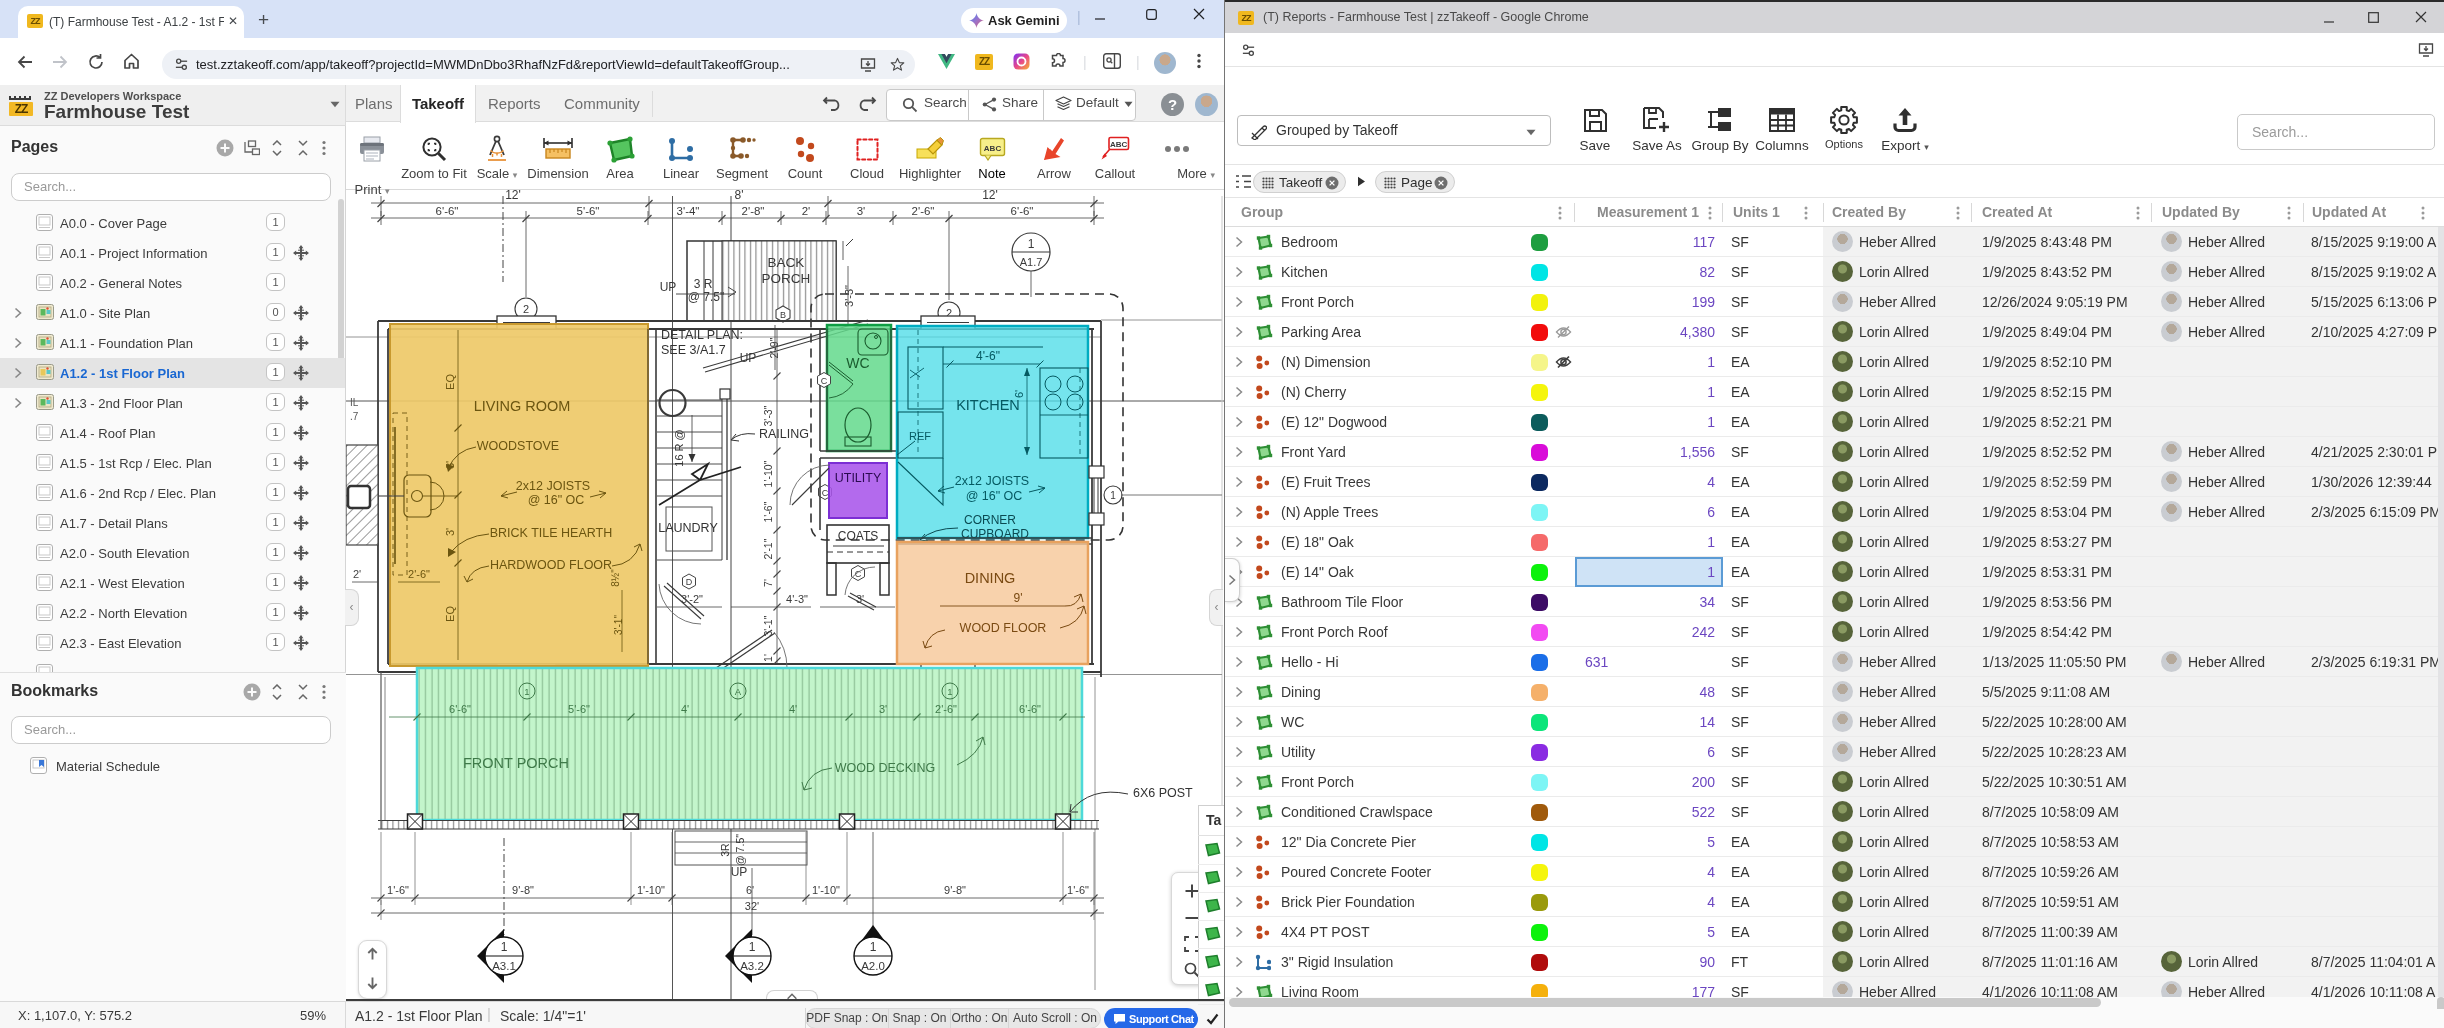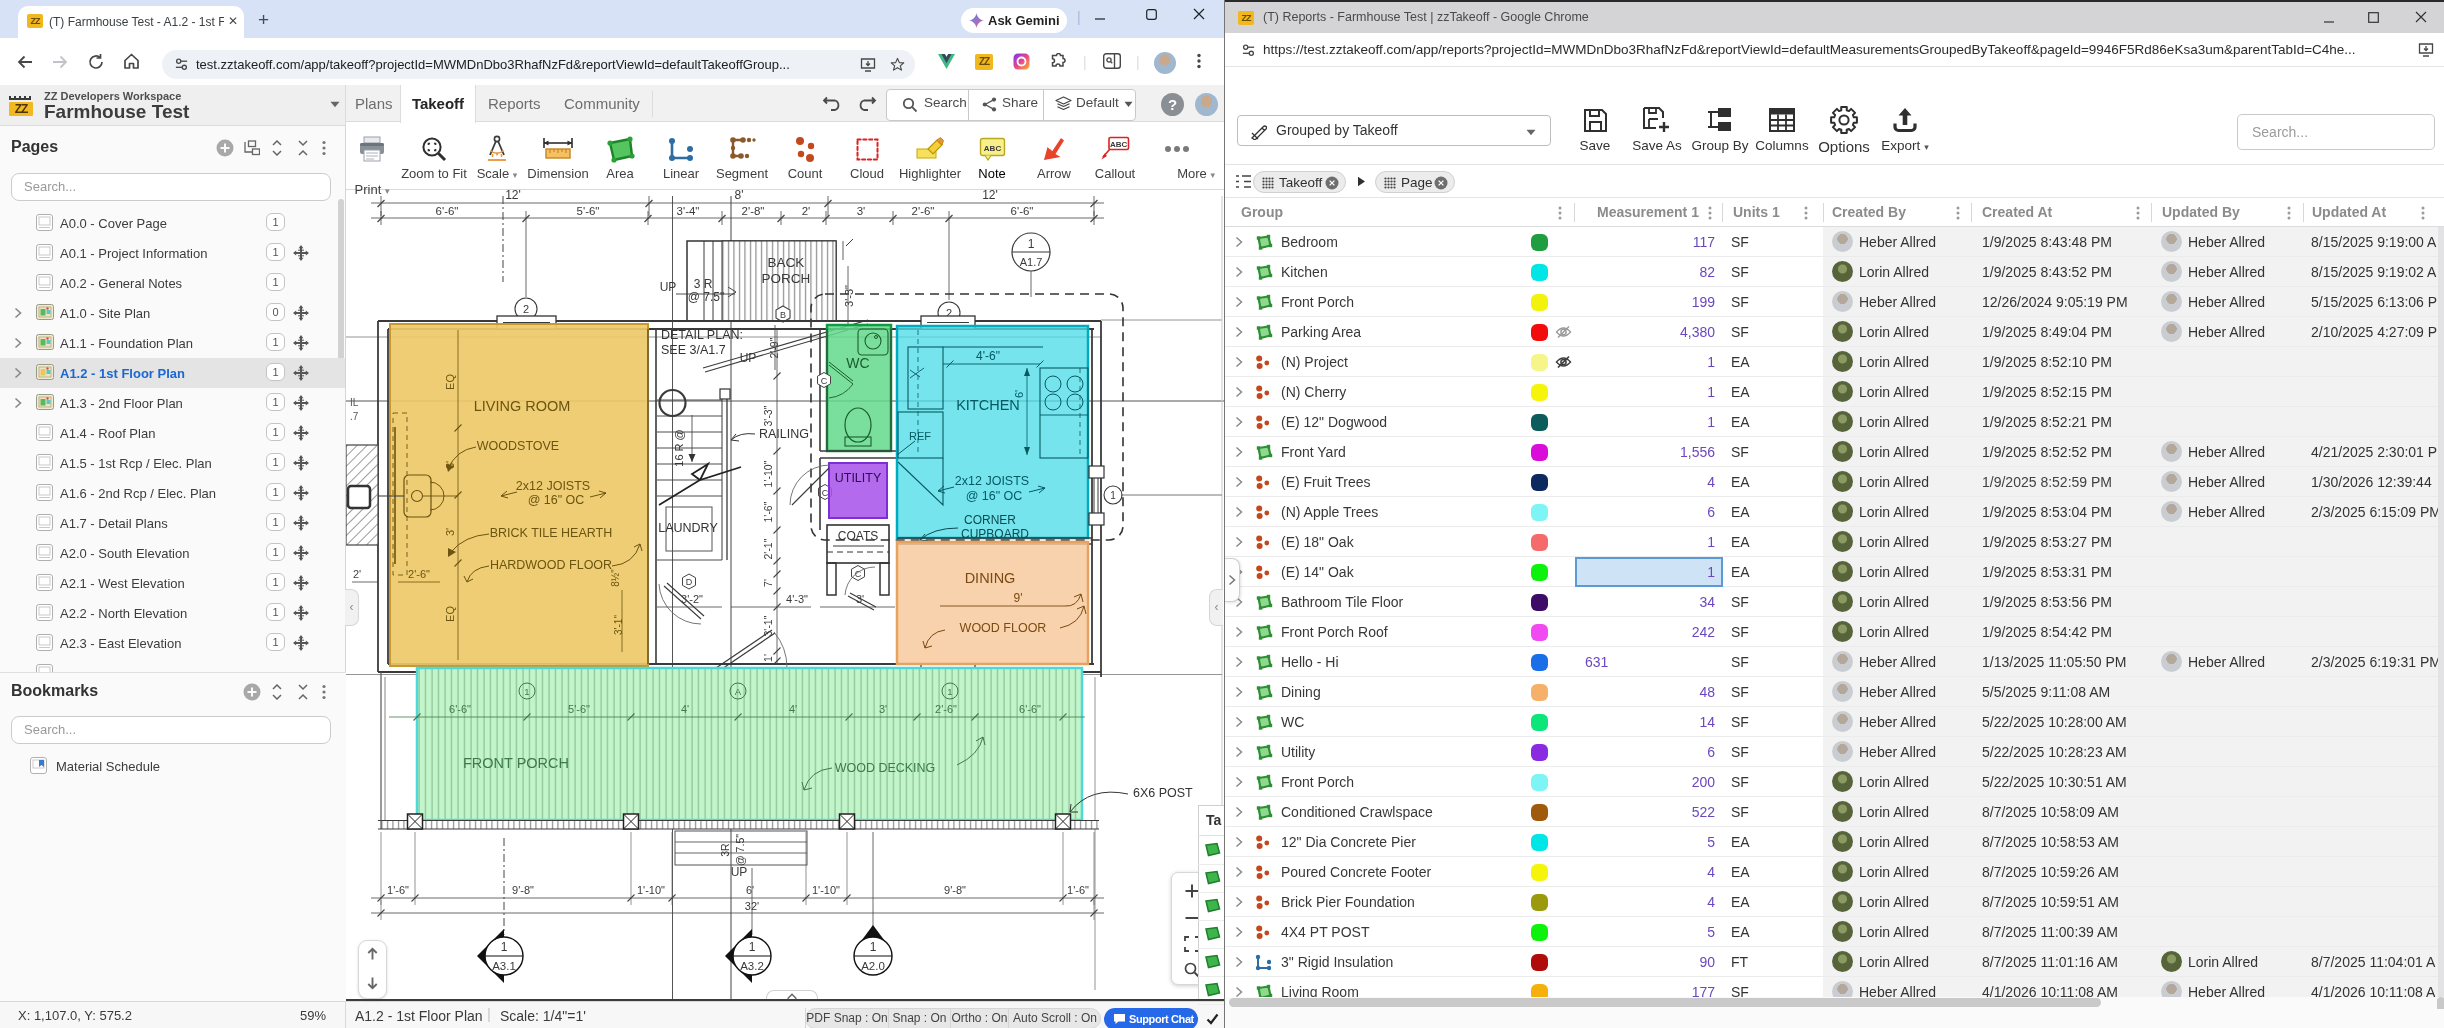--- a/index.html
+++ b/index.html
@@ -1108,21 +1108,20 @@
         <path d="M1 1 L11 11 M11 1 L1 11" stroke="#333" stroke-width="1.2"></path>
       </svg>
 </div>
 <div class="a" style="left:0;top:33px;width:1220px;height:34px;background:#fff;border-bottom:1px solid #e4e4e4">
 <svg class="a" style="left:16px;top:10px" width="15" height="15" viewBox="0 0 16 16">
         <circle cx="5" cy="4.5" r="2.2" fill="none" stroke="#474747" stroke-width="1.4"></circle>
         <path d="M7.2 4.5 H14" stroke="#474747" stroke-width="1.4"></path>
         <circle cx="11" cy="11" r="2.2" fill="none" stroke="#474747" stroke-width="1.4"></circle>
         <path d="M2 11 H8.8" stroke="#474747" stroke-width="1.4"></path>
       </svg>
-<div class="a" style="left:38px;top:9px;font-size:13.5px;color:#2b2b2b;white-space:nowrap">https://test.zztakeoff.com/app/reports?projectId=MWMDnDbo3RhafNzFd&amp;reportViewId=defaultMeasurementsGroupedByTakeoff&amp;pageId=9946F5Rd86eKsa3um&amp;parentTabId=C4he...</div>
 <svg class="a" style="left:1193px;top:9px" width="16" height="16" viewBox="0 0 16 16">
         <path d="M1.5 2 h13 v9 h-13 z M5 14 h6" stroke="#474747" stroke-width="1.3" fill="none"></path>
         <path d="M8 4 v4 M6 6.5 L8 8.5 L10 6.5" stroke="#474747" stroke-width="1.3" fill="none"></path>
       </svg>
 </div>
 <div class="a" style="left:0;top:95px;width:1220px;height:70px;background:#fff;border-bottom:1px solid #e4e4e4">
 <div class="a" style="left:12px;top:20px;width:314px;height:31px;border:1px solid #bdbdbd;border-radius:4px;background:#fff">
         <svg class="a" style="left:12px;top:7px" width="17" height="17" viewBox="0 0 17 17">
           <path d="M2 15 L12 5 l2.5 2.5 L5 17 Z M12 5 l1.5 -1.5 a1.7 1.7 0 0 1 2.5 2.5 L14.5 7.5" fill="none" stroke="#333" stroke-width="1.3"></path>
           <path d="M2 10 L8 16" stroke="#333" stroke-width="1.3"></path>
@@ -1174,21 +1173,21 @@
         </div>
 <div style="font-size:13.5px;color:#333;margin-top:3px;white-space:nowrap">Columns</div>
       </div>
 <div class="a" style="left:583px;top:10px;width:72px;text-align:center">
 <div style="display:flex;justify-content:center;height:30px;align-items:center">
           <svg width="28" height="28" viewBox="0 0 28 28">
             <path d="M26.9 11.2 L26.9 16.8 L23.8 16.7 L22.9 19.0 L25.1 21.1 L21.1 25.1 L19.0 22.9 L16.7 23.8 L16.8 26.9 L11.2 26.9 L11.3 23.8 L9.0 22.9 L6.9 25.1 L2.9 21.1 L5.1 19.0 L4.2 16.7 L1.1 16.8 L1.1 11.2 L4.2 11.3 L5.1 9.0 L2.9 6.9 L6.9 2.9 L9.0 5.1 L11.3 4.2 L11.2 1.1 L16.8 1.1 L16.7 4.2 L19.0 5.1 L21.1 2.9 L25.1 6.9 L22.9 9.0 L23.8 11.3 Z" fill="#fff" stroke="#2f2f2f" stroke-width="2" stroke-linejoin="round"></path>
             <circle cx="14" cy="14" r="4.6" fill="#fff" stroke="#2f2f2f" stroke-width="2"></circle>
           </svg>
         </div>
-<div style="font-size:15px;color:#333;margin-top:3px;white-space:nowrap">Options</div>
+<div style="font-size:11px;color:#333;margin-top:3px;white-space:nowrap">Options</div>
       </div>
 <div class="a" style="left:644px;top:10px;width:72px;text-align:center">
 <div style="display:flex;justify-content:center;height:30px;align-items:center">
           <svg width="28" height="27" viewBox="0 0 28 27">
             <path d="M14 1 L20.5 8.5 h-4.2 v9.5 h-4.6 V8.5 h-4.2 Z" fill="#2f2f2f"></path>
             <path d="M4 16.5 v3.5 a3.5 3.5 0 0 0 3.5 3.5 h13 a3.5 3.5 0 0 0 3.5 -3.5 v-3.5" fill="none" stroke="#2f2f2f" stroke-width="3.2"></path>
           </svg>
         </div>
 <div style="font-size:13.5px;color:#333;margin-top:3px;white-space:nowrap">Export <span style="font-size:9px;color:#555">▾</span></div>
       </div>
@@ -1439,21 +1438,21 @@
             <path d="M1.5 1.5 L6.5 6 L1.5 10.5" stroke="#8a8a8a" stroke-width="1.5" fill="none"></path>
           </svg>
         </div>
 <div class="a" style="left:30px;top:7px">
           <svg width="16" height="16" viewBox="0 0 16 16">
             <circle cx="4.2" cy="4.5" r="3" fill="#c2491d"></circle>
             <circle cx="4.6" cy="12" r="3" fill="#c2491d"></circle>
             <circle cx="11.8" cy="9" r="2.4" fill="#c2491d"></circle>
           </svg>
         </div>
-<div class="a" style="left:56px;top:7px;font-size:14px;color:#383838;white-space:nowrap">(N) Project</div>
+<div class="a" style="left:56px;top:7px;font-size:14px;color:#383838;white-space:nowrap">(N) Dimension</div>
 <div class="a" style="left:306px;top:7px;width:17px;height:17px;border-radius:6px;background:#f5f58a"></div>
 <div class="a" style="left:330px;top:8px">
           <svg width="17" height="14" viewBox="0 0 17 14">
             <path d="M1.5 7 Q8.5 -1 15.5 7 Q8.5 15 1.5 7 Z" fill="none" stroke="#3f3f3f" stroke-width="1.5"></path>
             <circle cx="8.5" cy="7" r="2.6" fill="none" stroke="#3f3f3f" stroke-width="1.5"></circle>
             <path d="M3 12.5 L14 1.5" stroke="#3f3f3f" stroke-width="1.7"></path>
           </svg>
         </div>
 <div class="a" style="left:360px;top:7px;width:130px;text-align:right;font-size:14px;color:#6b46c1">1</div>
 <div class="a" style="left:506px;top:7px;font-size:14px;color:#333">EA</div>

